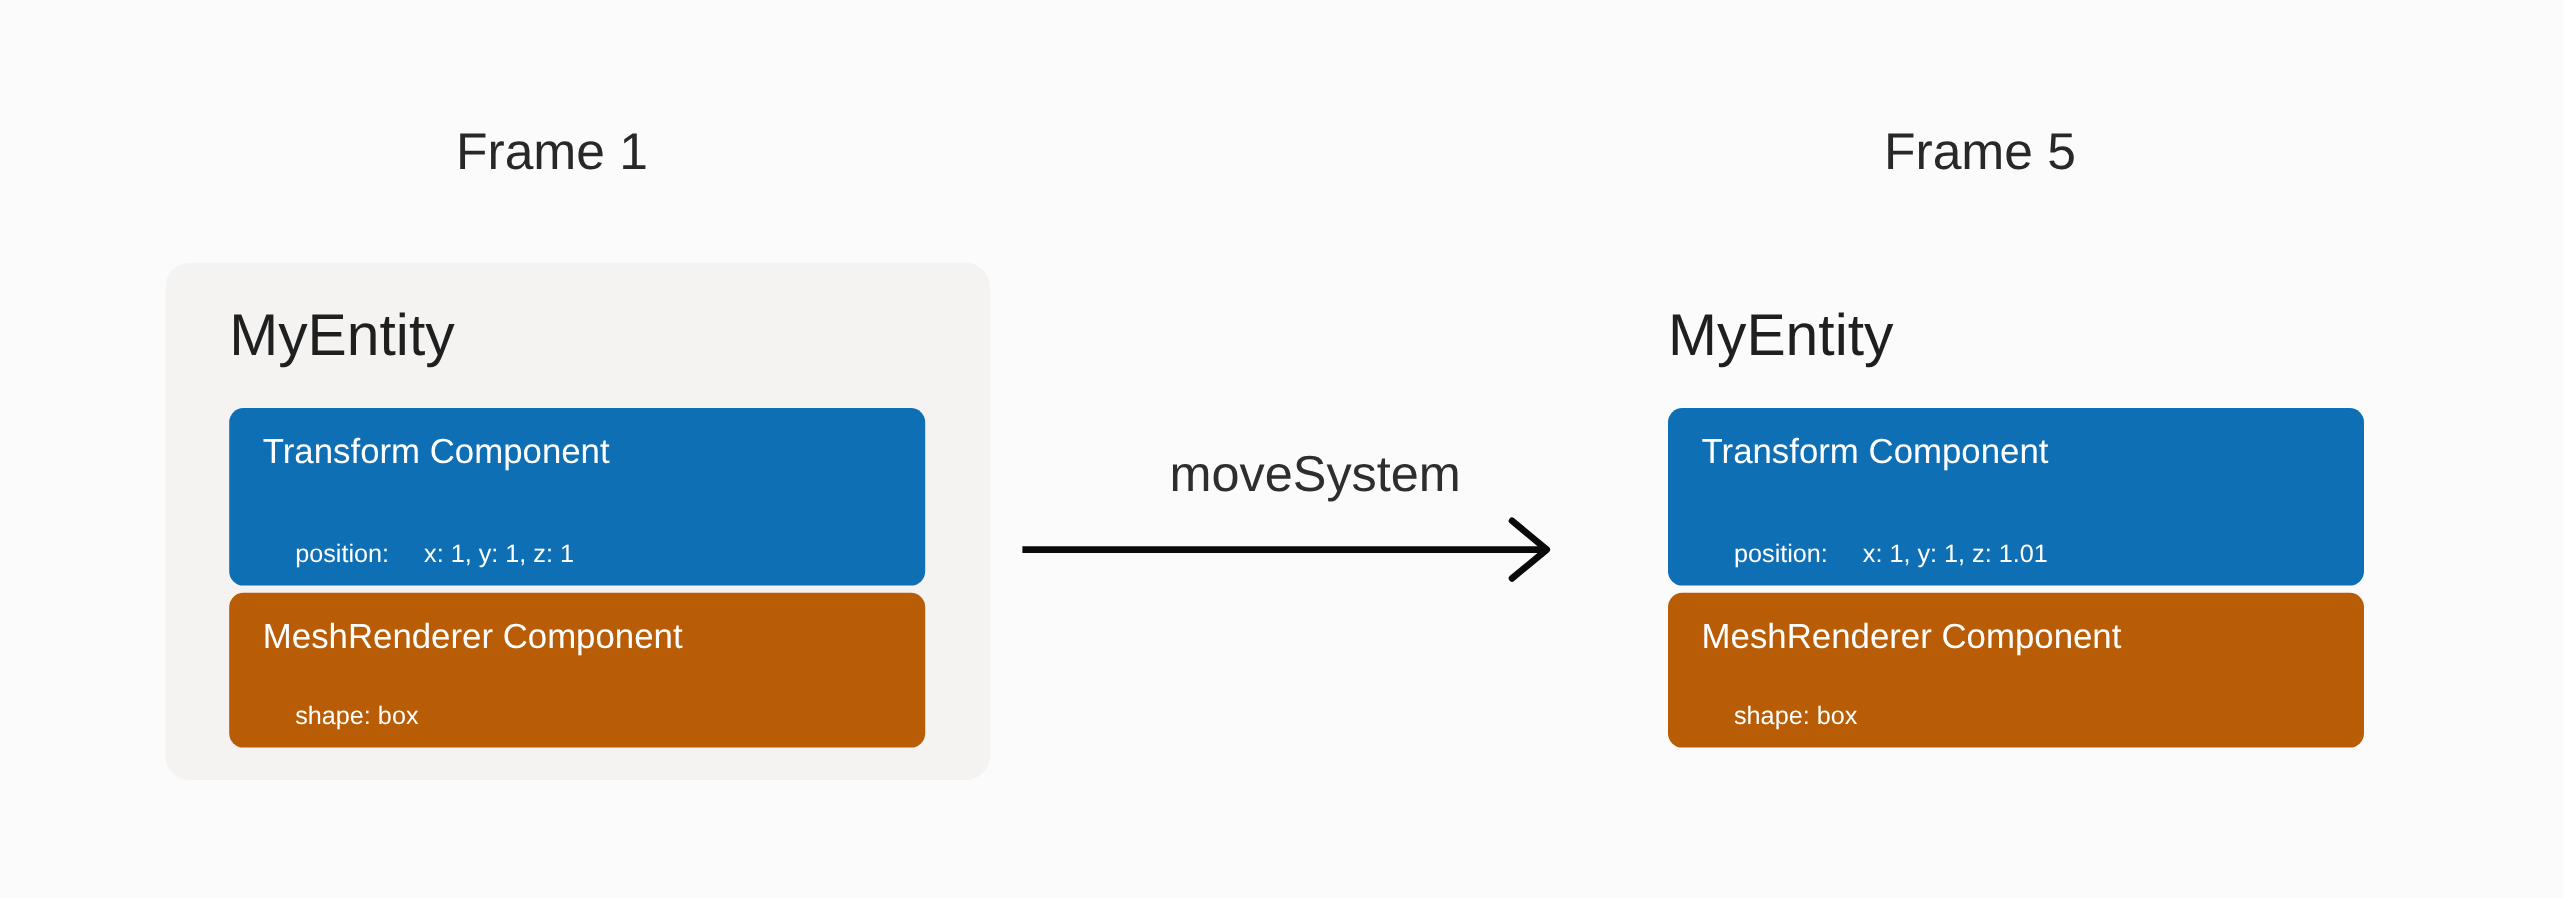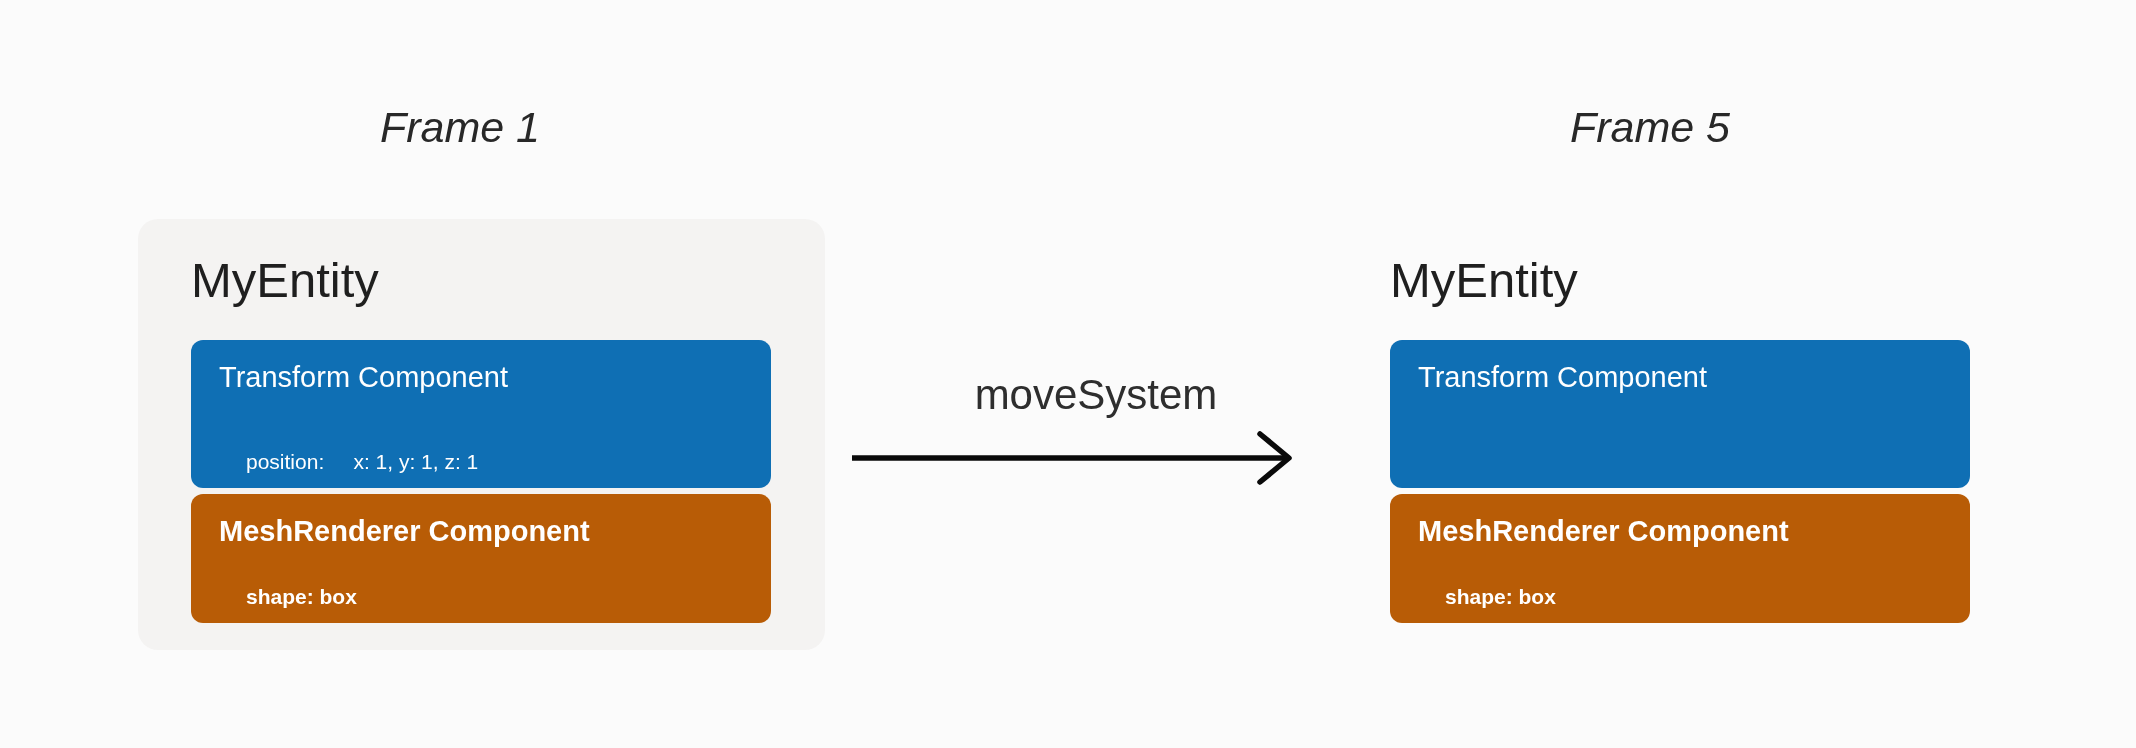--- a/index.html
+++ b/index.html
@@ -20,21 +20,20 @@
   .canvas{position:relative;width:2136px;height:748px;}
 
   .frame-label{
     position:absolute;
     width:300px;
     top:104px;
     text-align:center;
     font-size:43px;
     line-height:1.1;
     color:#282828;
-    font-style:italic;
   }
   .frame-label--1{left:310px;}
   .frame-label--2{left:1500px;}
 
   .entity-panel{
     position:absolute;
     left:138px;top:219px;
     width:687px;height:431px;
     background:var(--card);
     border-radius:20px;
@@ -51,21 +50,21 @@
   .entity-name--right{left:1390px;}
 
   .component{
     position:absolute;
     width:580px;
     border-radius:12px;
   }
   .component--left{left:191px;}
   .component--right{left:1390px;}
   .component--transform{top:340px;height:148px;background:var(--blue);}
-  .component--mesh{top:494px;height:129px;background:var(--orange);font-weight:bold;}
+  .component--mesh{top:494px;height:129px;background:var(--orange);}
 
   .component-title{
     position:absolute;
     left:28px;top:21px;
     font-size:29px;
     line-height:1.15;
     color:#ffffff;
   }
   .component-detail{
     position:absolute;
@@ -114,20 +113,21 @@
 
   <svg class="arrow-svg" width="470" height="70" viewBox="0 0 470 70">
     <line x1="12" y1="35" x2="446" y2="35" stroke="#0a0a0a" stroke-width="5.5"></line>
     <polyline points="420,11 449,35 420,59" fill="none" stroke="#0a0a0a" stroke-width="5.5" stroke-linecap="round" stroke-linejoin="round"></polyline>
   </svg>
 
   <div class="entity-name entity-name--right">MyEntity</div>
 
   <div class="component component--right component--transform">
     <div class="component-title">Transform Component</div>
+    <div class="component-detail">position:     x: 1, y: 1, z: 1.01</div>
   </div>
 
   <div class="component component--right component--mesh">
     <div class="component-title">MeshRenderer Component</div>
     <div class="component-detail">shape: box</div>
   </div>
 
 </div>
 
 </body></html>

